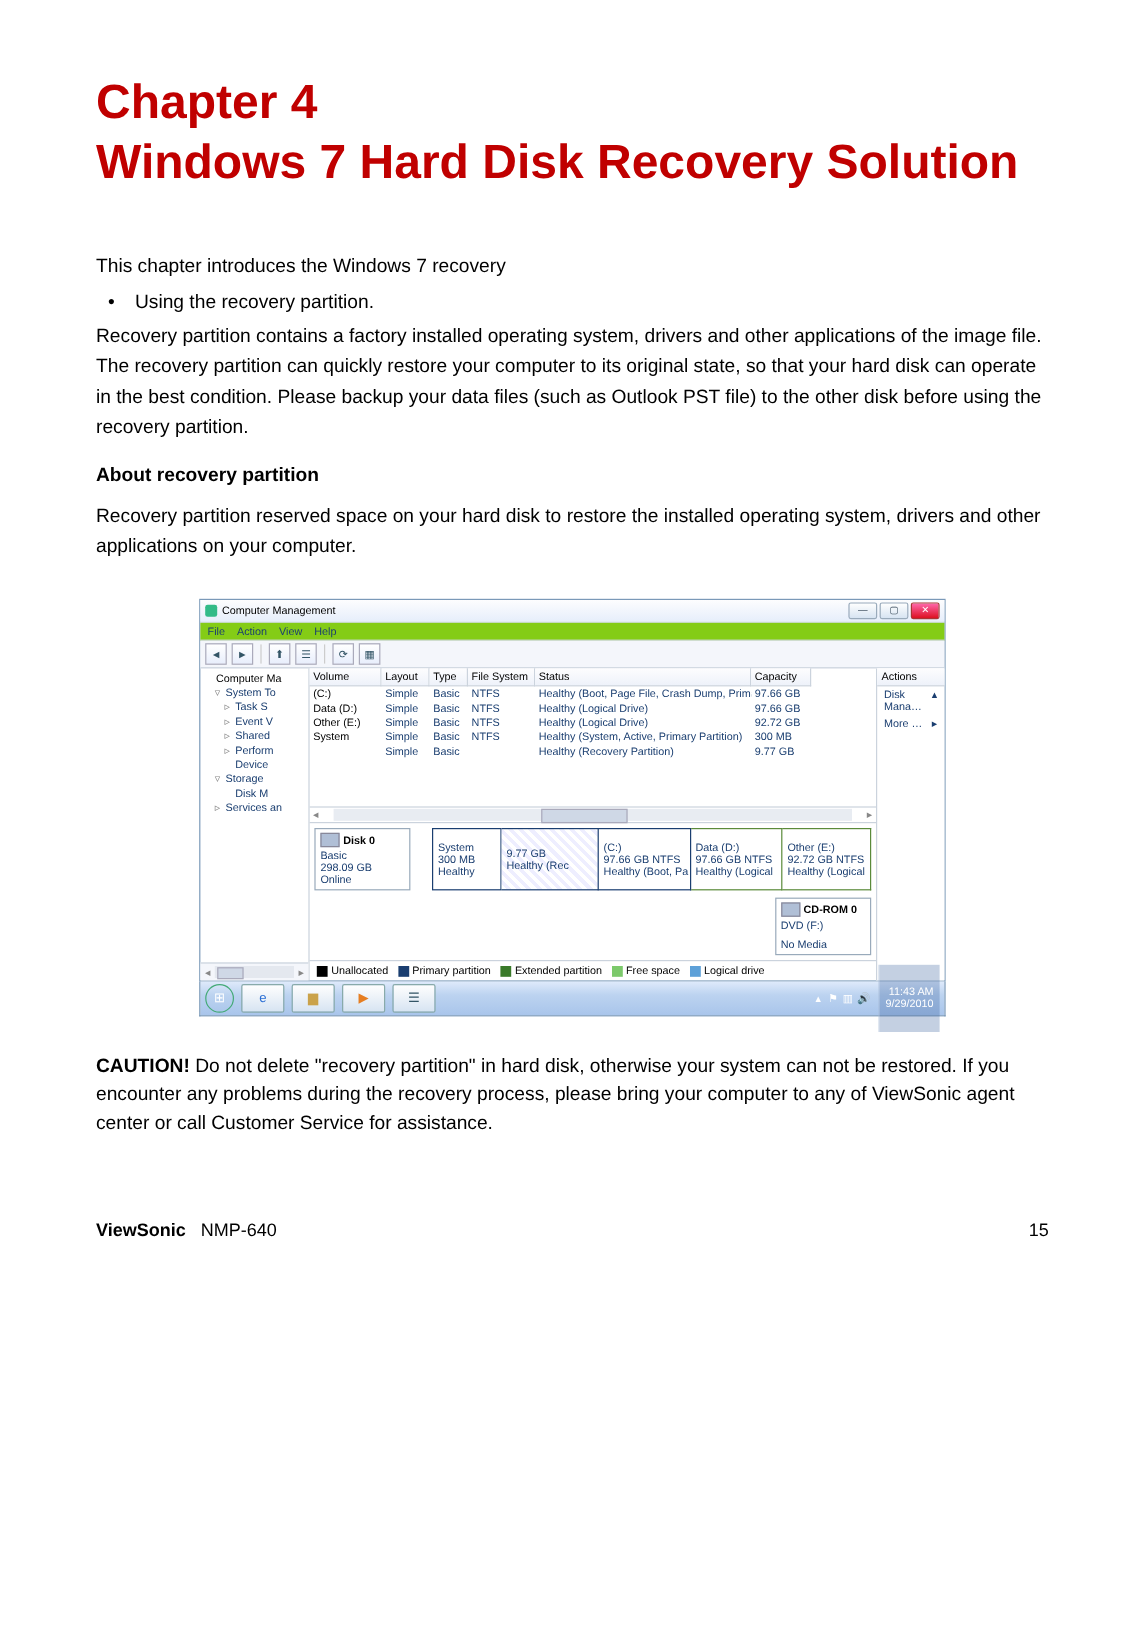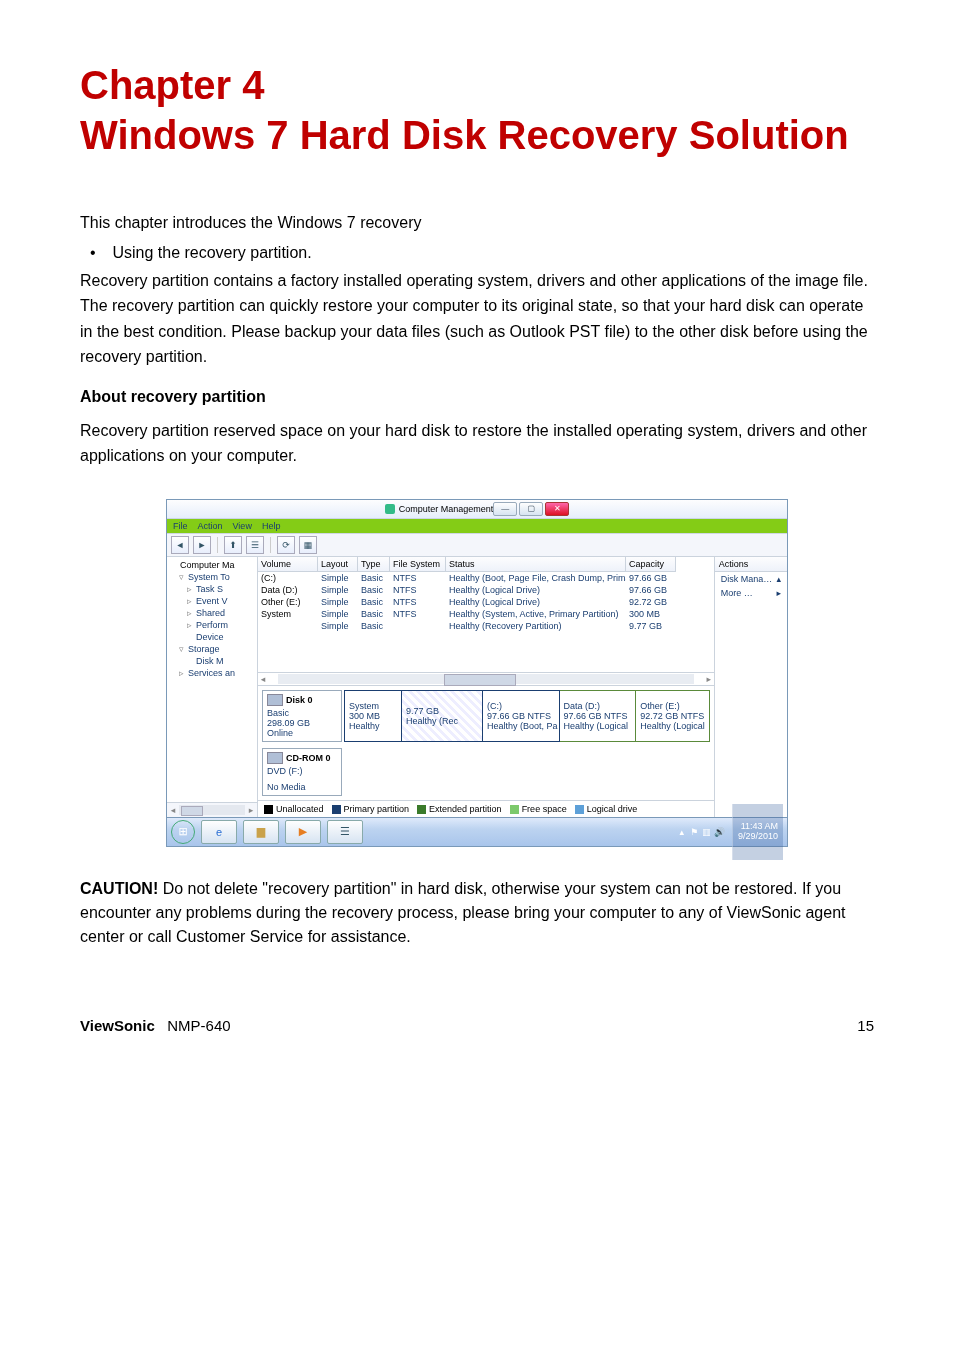--- a/index.html
+++ b/index.html
@@ -41,21 +41,21 @@
     font-size: 9px;
     color: #000;
     border: 1px solid #7a99b8;
     background: #fff;
     text-align: left;
   }
   .cm-titlebar {
     background: linear-gradient(#fdfdfe,#e6eefb);
     border-bottom: 1px solid #cbd6e6;
     height: 18px;
-    display:flex; align-items:center; justify-content:center;
+    display:flex; align-items:center; justify-content:space-between;
     padding: 0 4px;
   }
   .cm-titlebar .title { display:flex; align-items:center; gap:4px; }
   .cm-titlebar .title .ticon {
     width:10px;height:10px;background:#3b8; border-radius:2px;
   }
   .win-controls { display:flex; gap:2px; }
   .win-btn { width:22px; height:12px; border:1px solid #9ab; background:linear-gradient(#fefefe,#d7e4f2); border-radius:2px; display:flex;align-items:center;justify-content:center;font-size:8px;color:#345;}
   .win-btn.close{ background:linear-gradient(#f6a,#d12); color:#fff; border-color:#a33;}
   .cm-menubar {
@@ -87,21 +87,21 @@
     background:linear-gradient(#fdfdfe,#eef2fa); border-right:1px solid #cbd3dd; border-bottom:1px solid #cbd3dd;
     padding:2px 3px; font-size:9px;
   }
   .vol-row > div { padding:1px 3px; color:#1a3e70; font-size:9px; overflow:hidden; white-space:nowrap;}
   .vol-row > div:first-child{ color:#000;}
   .vol-scroll { height:12px; border-top:1px solid #cbd3dd; display:flex; align-items:center; }
   .vol-scroll .bar{ height:10px; background:#e8ecf2; flex:1; margin:0 10px; position:relative;}
   .vol-scroll .bar::before{content:"";position:absolute;left:40%;width:70px;height:100%;background:#cfd8e6;border:1px solid #aab;}
   .vol-scroll .arrow{ width:10px; text-align:center; color:#888;}
   .disk-panel { padding:4px; display:flex; flex-direction:column; gap:6px; flex:1; overflow:hidden;}
-  .disk-block { display:flex; gap:2px; }
+  .disk-block { display:flex; gap:18px;justify-content:flex-end; }
   .disk-label {
     width:70px; background:#fff; border:1px solid #9ab; padding:3px 4px; color:#1a3e70;
   }
   .disk-label .dtop{ display:flex; align-items:center; gap:3px; color:#000; margin-bottom:2px;}
   .disk-label .dtop .dicon{ width:14px;height:10px;background:#b0bfd6;border:1px solid #889;}
   .parts { display:flex; flex:1; }
   .part {
     border:1px solid #1a3e70; padding:3px 4px; color:#1a3e70; overflow:hidden; white-space:nowrap;
     display:flex; flex-direction:column; justify-content:center;
   }

